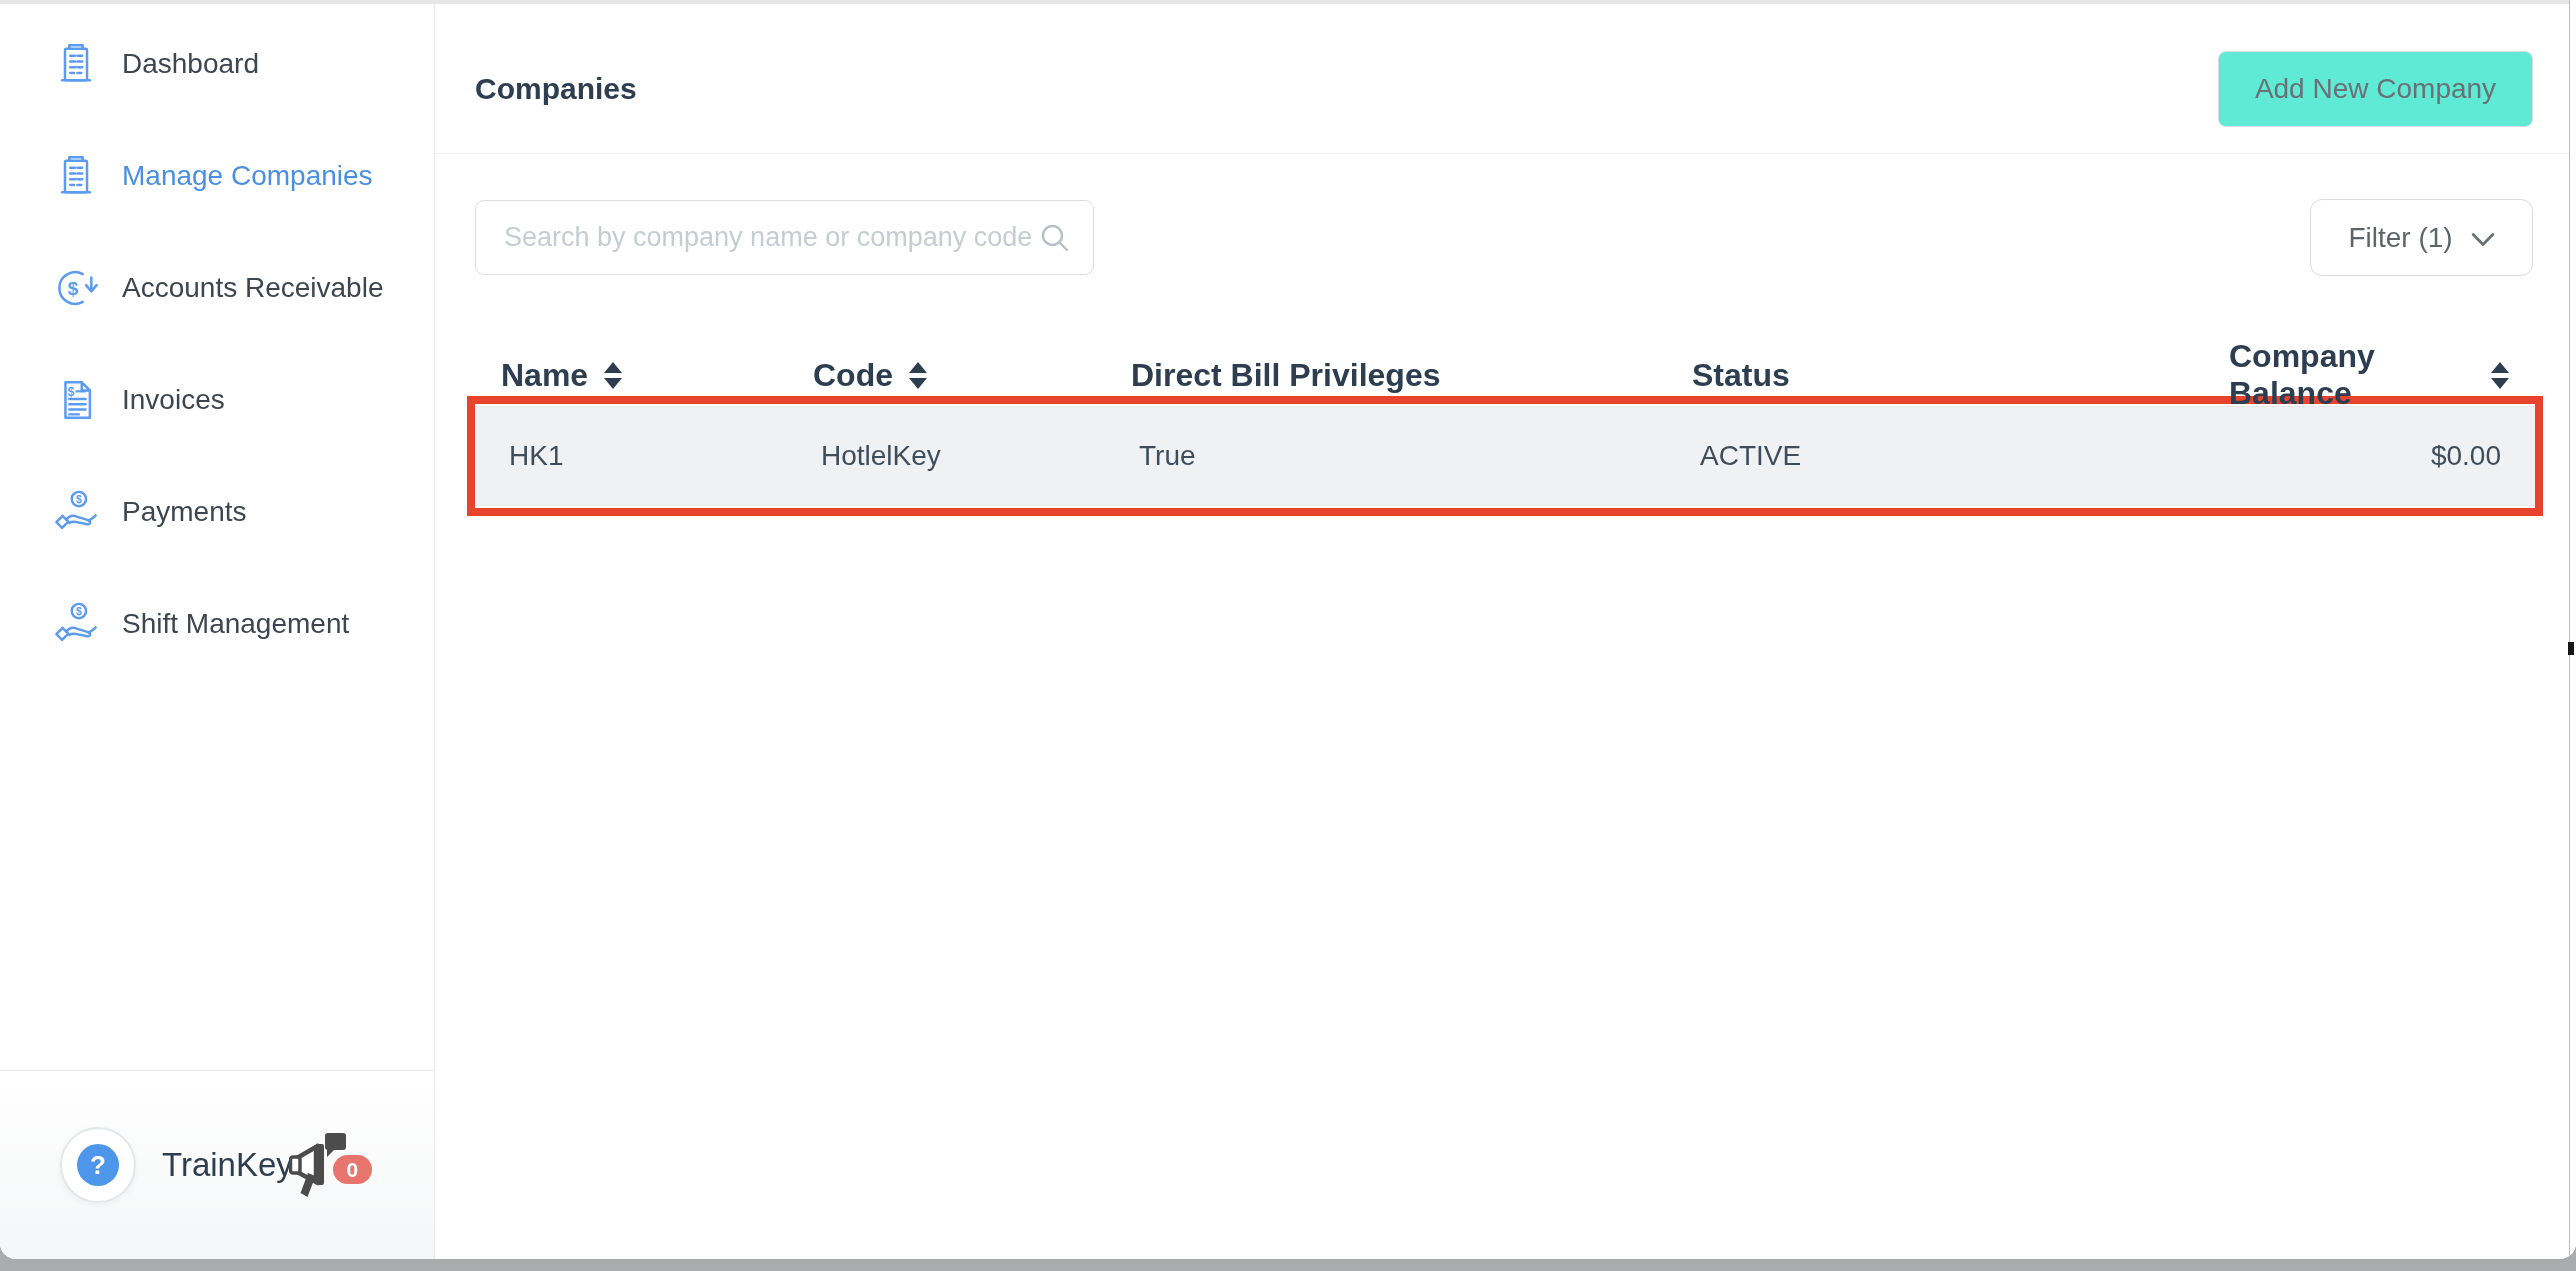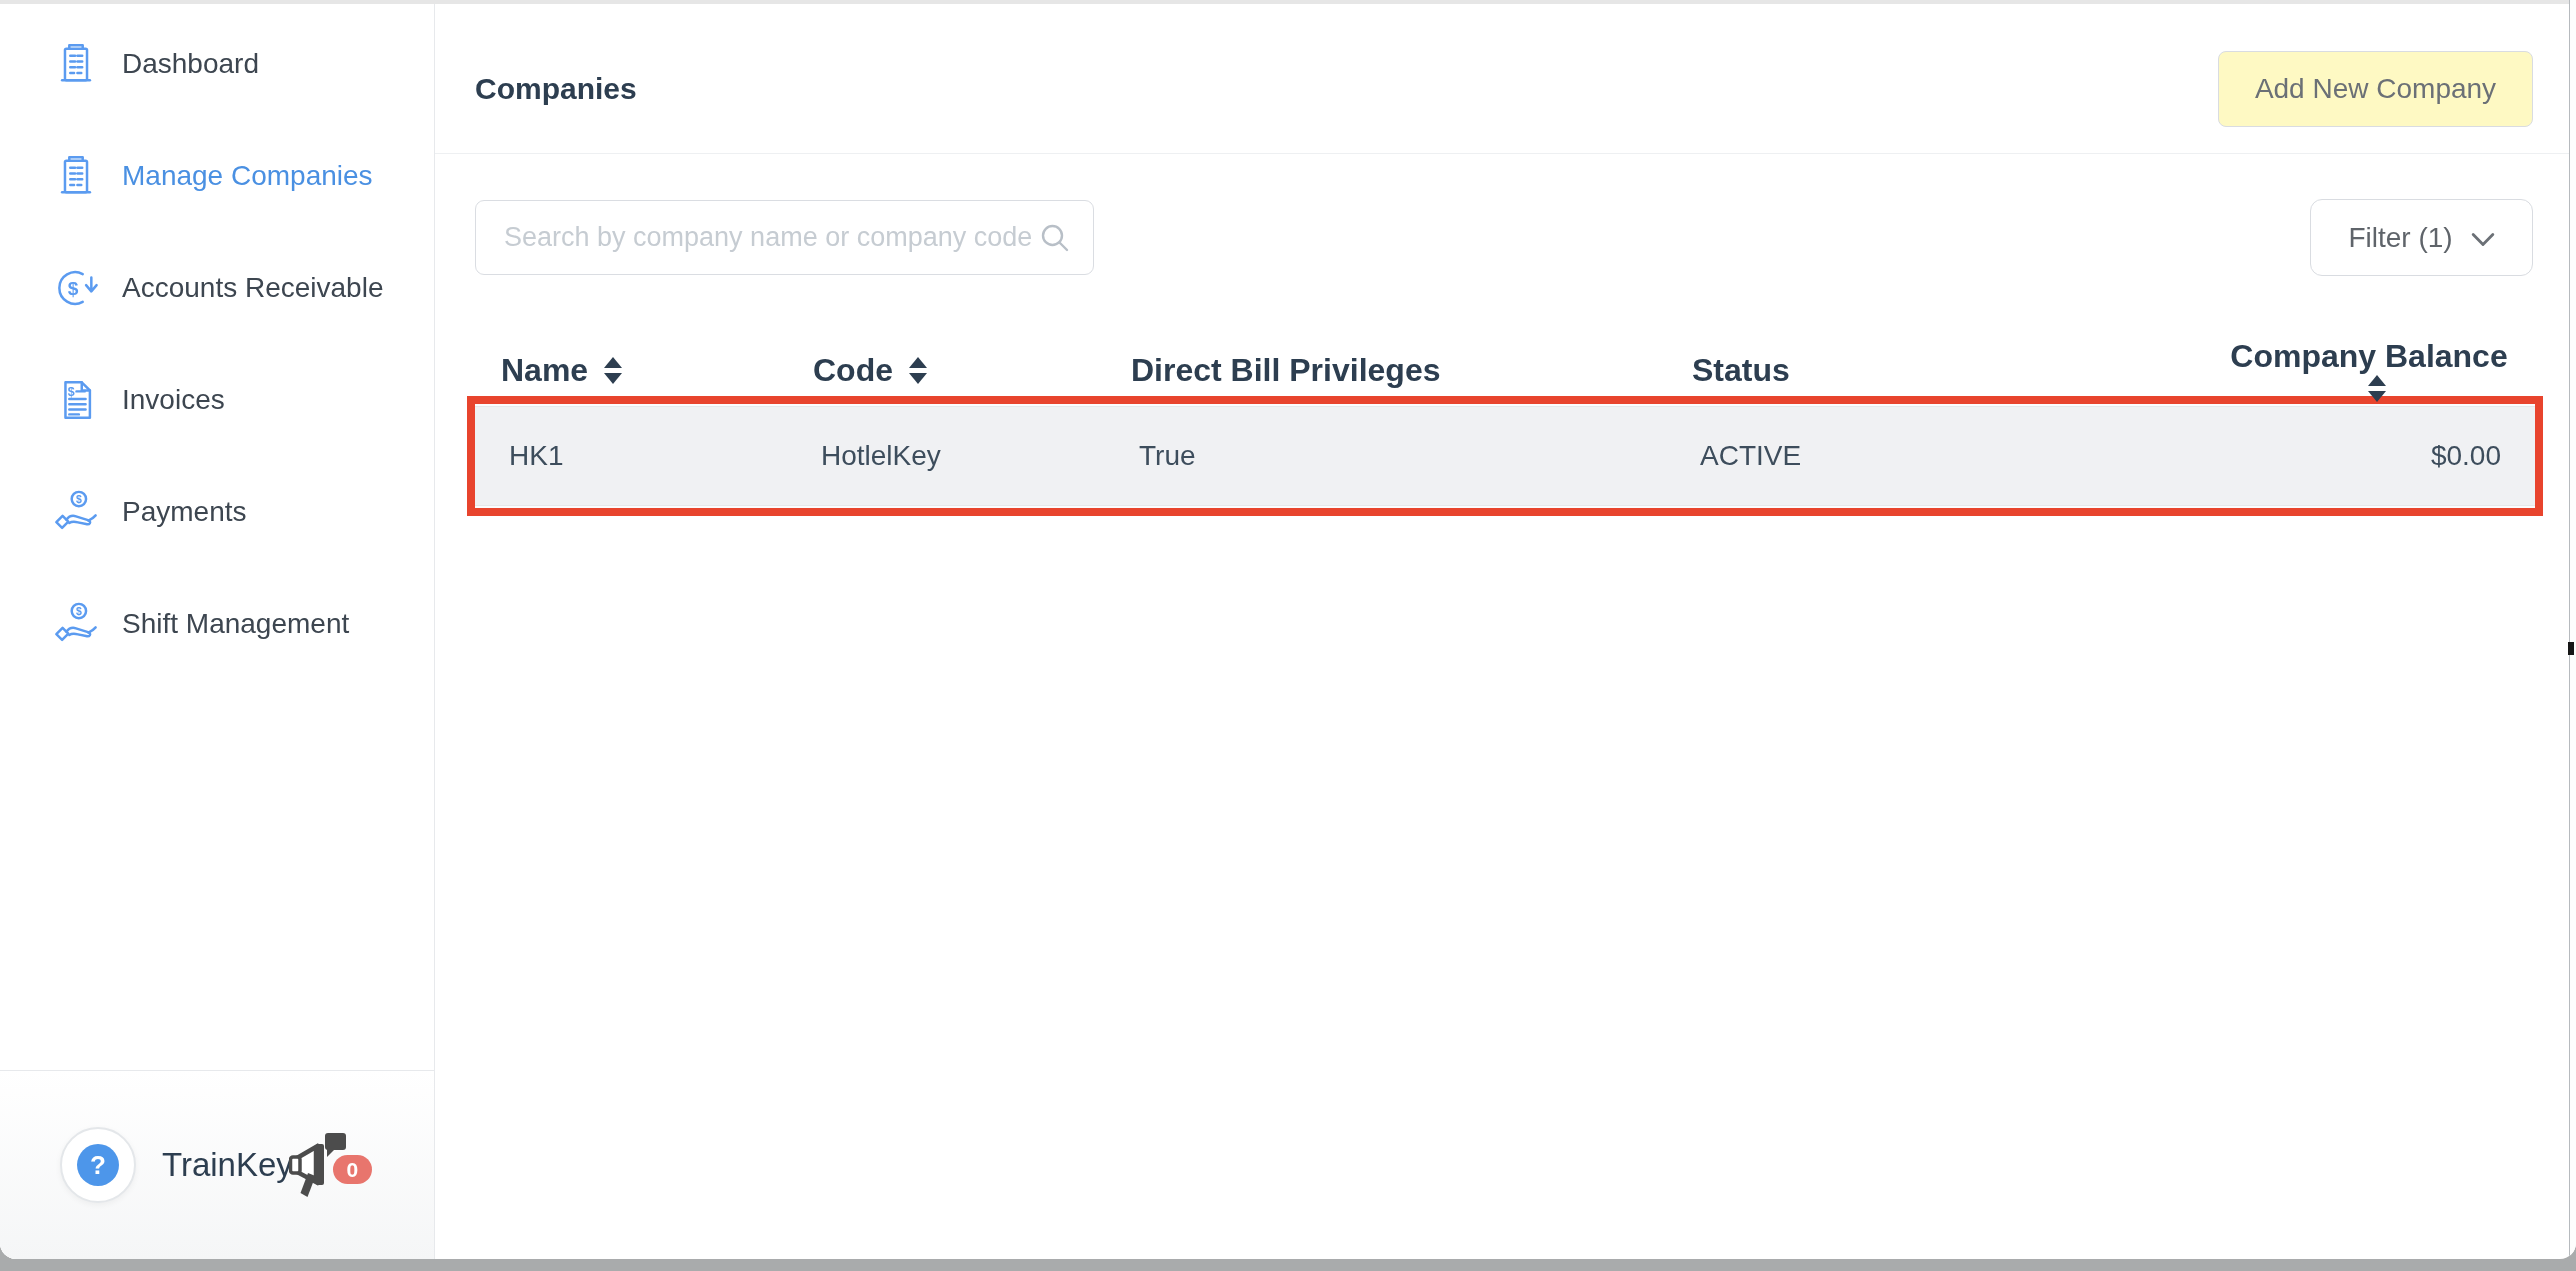--- a/index.html
+++ b/index.html
@@ -46,21 +46,21 @@
   .mega-wrap { position:relative; width:90px; height:72px; margin-left:-4px; cursor:pointer; }
   .badge { position:absolute; left:44px; top:26px; width:39px; height:29px; border-radius:15px;
     background:#e8756d; color:#fff; font-size:21px; font-weight:bold;
     display:flex; align-items:center; justify-content:center; }
 
   
   .main { position:relative; flex:1; height:100%; }
   .main-header { height:154px; border-bottom:1px solid #eef0f2; display:flex;
     align-items:center; padding:24px 43px 0 40px; }
   .page-title { font-size:30px; font-weight:bold; color:#2d3e50; }
-  .add-btn { margin-left:auto; width:315px; height:76px; background:#fef9c3;
+  .add-btn { margin-left:auto; width:315px; height:76px; background:#5eead4;
     border:1px solid #d9dce1; border-radius:8px; color:#6b7076; font-size:28px;
     font-family:"Liberation Sans",sans-serif; cursor:pointer; }
 
   .toolbar { margin-top:45px; display:flex; align-items:center; padding:0 43px 0 40px; }
   .search-box { width:619px; height:75px; border:1px solid #dadde2; border-radius:9px;
     display:flex; align-items:center; padding:0 22px 0 28px; background:#fff;gap:8px; }
   .search-box input { flex:1; border:none; outline:none; font-size:27px; color:#3d4650;
     font-family:"Liberation Sans",sans-serif; background:transparent; }
   .search-box input::placeholder { color:#c6ccd2; }
   .search-icon svg { display:block; stroke:#b8bfc7; fill:none; stroke-width:2.4; stroke-linecap:round; }
@@ -68,21 +68,21 @@
     border:1px solid #d9dce1; border-radius:12px; color:#5f646a; font-size:28px;
     font-family:"Liberation Sans",sans-serif; display:flex; align-items:center;
     justify-content:center; gap:18px; cursor:pointer; }
   .filter-btn svg { stroke:#6b7076; fill:none; stroke-width:2.6; stroke-linecap:round; stroke-linejoin:round; margin-top:4px; }
 
   .table-wrap { margin:62px 33px 0 32px; }
   .grid { display:grid; grid-template-columns:312px 318px 561px 537px 1fr; align-items:center; }
   .thead { height:52px; padding-left:34px; font-weight:bold; font-size:32px; color:#2d3e50; }
   .th { display:flex; align-items:center; cursor:default; }
   .th.sortable { cursor:pointer; }
-  .th.right { justify-content:space-between; padding-right:34px;flex-direction:column; }
+  .th.right { justify-content:space-between; padding-right:34px; }
   .sort { display:inline-flex; flex-direction:column; gap:5px; margin-left:16px; }
   .sort i { display:block; width:0; height:0; border-left:9px solid transparent; border-right:9px solid transparent; }
   .sort .up { border-bottom:11px solid #2d3e50; }
   .sort .down { border-top:11px solid #2d3e50; }
 
   .row-highlight { margin-top:6px; border:8px solid #e8442d; background:#fbfcfd; padding:2px 0; }
   .trow { height:100px; background:#f0f1f3; border-top:1px solid #e6e8ea; border-bottom:1px solid #e6e8ea;
     padding-left:34px; font-size:28px; color:#3d4d5c; cursor:pointer; }
   .td.right { text-align:right; padding-right:34px; }
 

